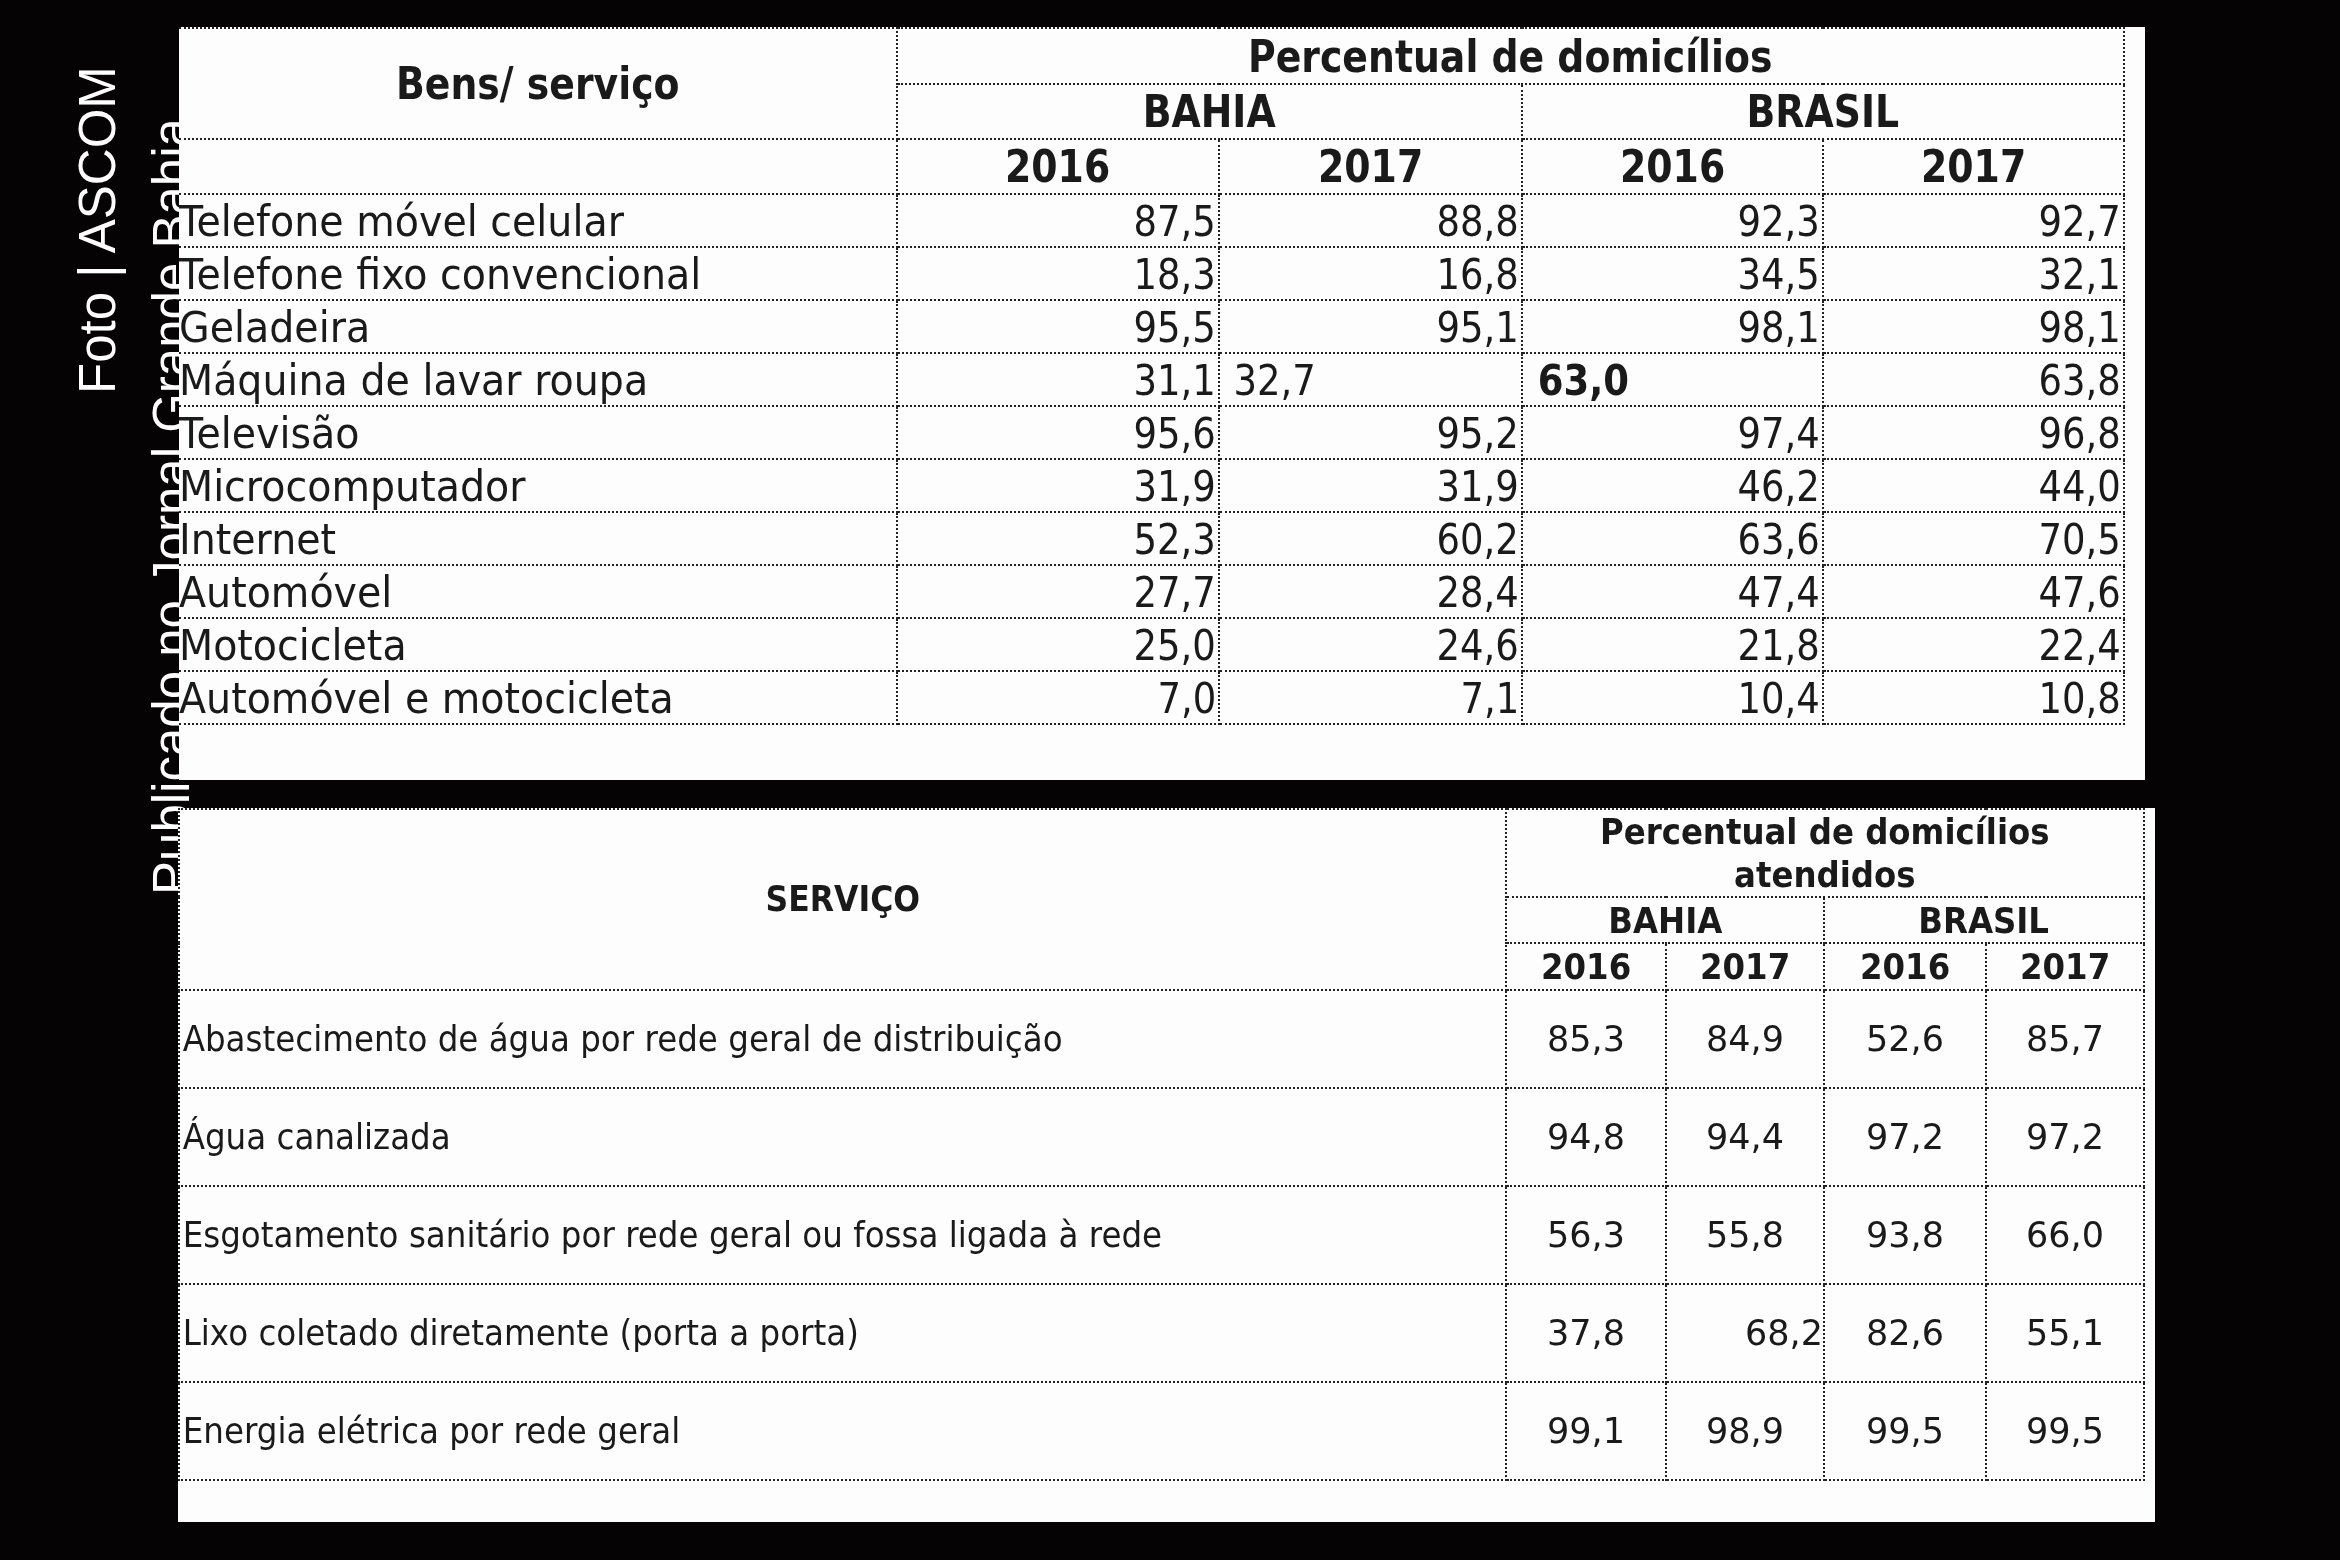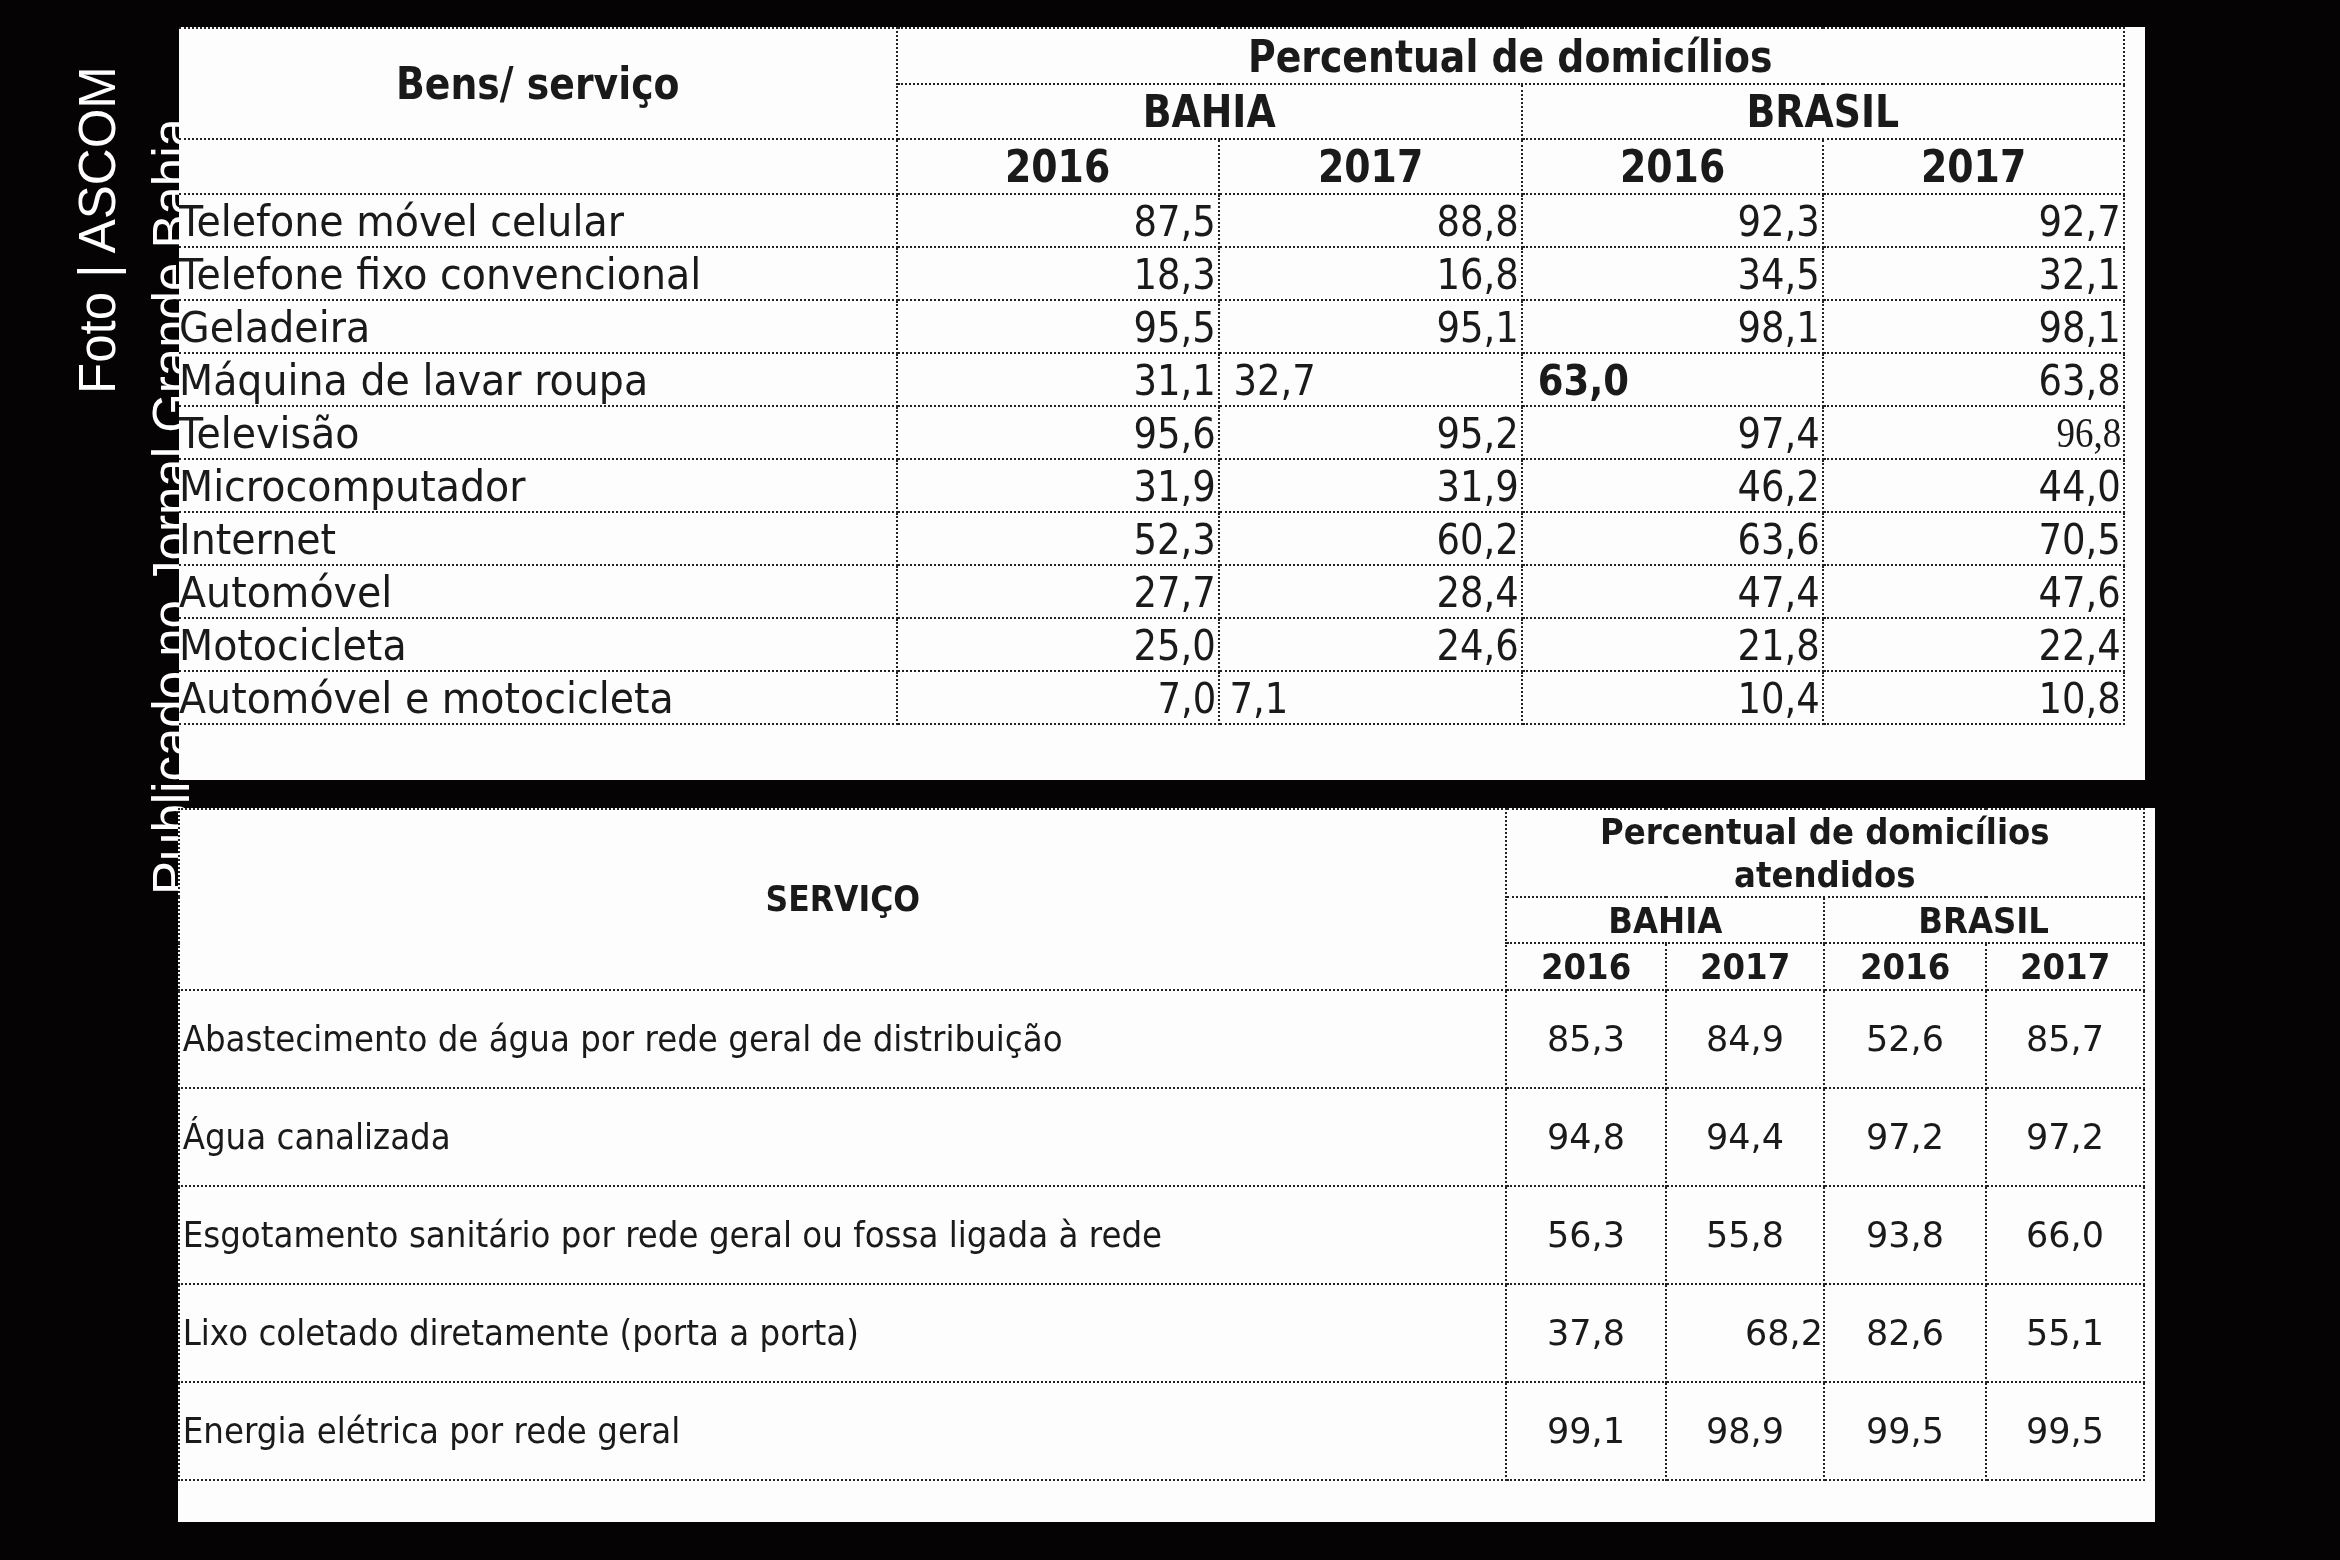--- a/index.html
+++ b/index.html
@@ -106,21 +106,21 @@
           <td style="text-align: right; padding-right: 2px; margin-top: 45px;"><span class="ncell">31,1</span></td>
           <td style="text-align: left; padding-right: 2px;"><span class="ncell">32,7</span></td>
           <td style="text-align: left; padding-right: 2px; font-weight: bold;"><span class="ncell">63,0</span></td>
           <td style="text-align: right; padding-right: 2px;"><span class="ncell">63,8</span></td>
         </tr>
         <tr class="br">
           <td style="border-left: none;"><span class="lcell">Televisão</span></td>
           <td style="text-align: right; padding-right: 2px;"><span class="ncell">95,6</span></td>
           <td style="text-align: right; padding-right: 2px;"><span class="ncell">95,2</span></td>
           <td style="text-align: right; padding-right: 2px;"><span class="ncell">97,4</span></td>
-          <td style="text-align: right; padding-right: 2px; font-family: Liberation Serif, serif;"><span class="ncell">96,8</span></td>
+          <td style="text-align: right; padding-right: 2px;"><span class="ncell">96,8</span></td>
         </tr>
         <tr class="br">
           <td style="border-left: none;"><span class="lcell">Microcomputador</span></td>
           <td style="text-align: right; padding-right: 2px;"><span class="ncell">31,9</span></td>
           <td style="text-align: right; padding-right: 2px;"><span class="ncell">31,9</span></td>
           <td style="text-align: right; padding-right: 2px;"><span class="ncell">46,2</span></td>
           <td style="text-align: right; padding-right: 2px;"><span class="ncell">44,0</span></td>
         </tr>
         <tr class="br">
           <td style="border-left: none;"><span class="lcell">Internet</span></td>
@@ -139,21 +139,21 @@
         <tr class="br">
           <td style="border-left: none;"><span class="lcell">Motocicleta</span></td>
           <td style="text-align: right; padding-right: 2px;"><span class="ncell">25,0</span></td>
           <td style="text-align: right; padding-right: 2px;"><span class="ncell">24,6</span></td>
           <td style="text-align: right; padding-right: 2px;"><span class="ncell">21,8</span></td>
           <td style="text-align: right; padding-right: 2px;"><span class="ncell">22,4</span></td>
         </tr>
         <tr class="br">
           <td style="border-left: none;"><span class="lcell">Automóvel e motocicleta</span></td>
           <td style="text-align: right; padding-right: 2px;"><span class="ncell">7,0</span></td>
-          <td style="padding-right: 2px;"><span class="ncell">7,1</span></td>
+          <td style="text-align: right; padding-right: 2px;"><span class="ncell">7,1</span></td>
           <td style="text-align: right; padding-right: 2px;"><span class="ncell">10,4</span></td>
           <td style="text-align: right; padding-right: 2px;"><span class="ncell">10,8</span></td>
         </tr>
       </tbody>
   </table>
 </div>
 
 <div class="tbl" id="t2">
   <table class="grid">
     <colgroup>

